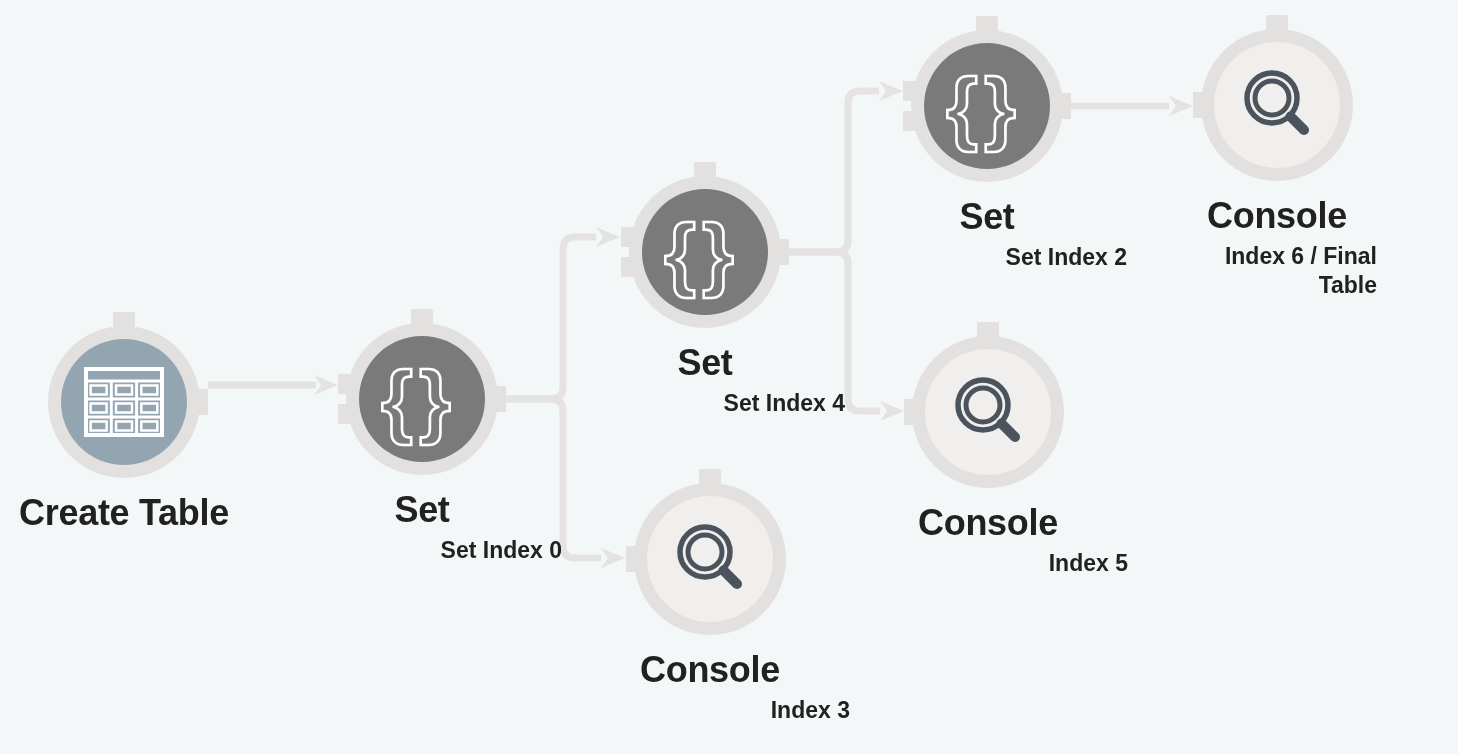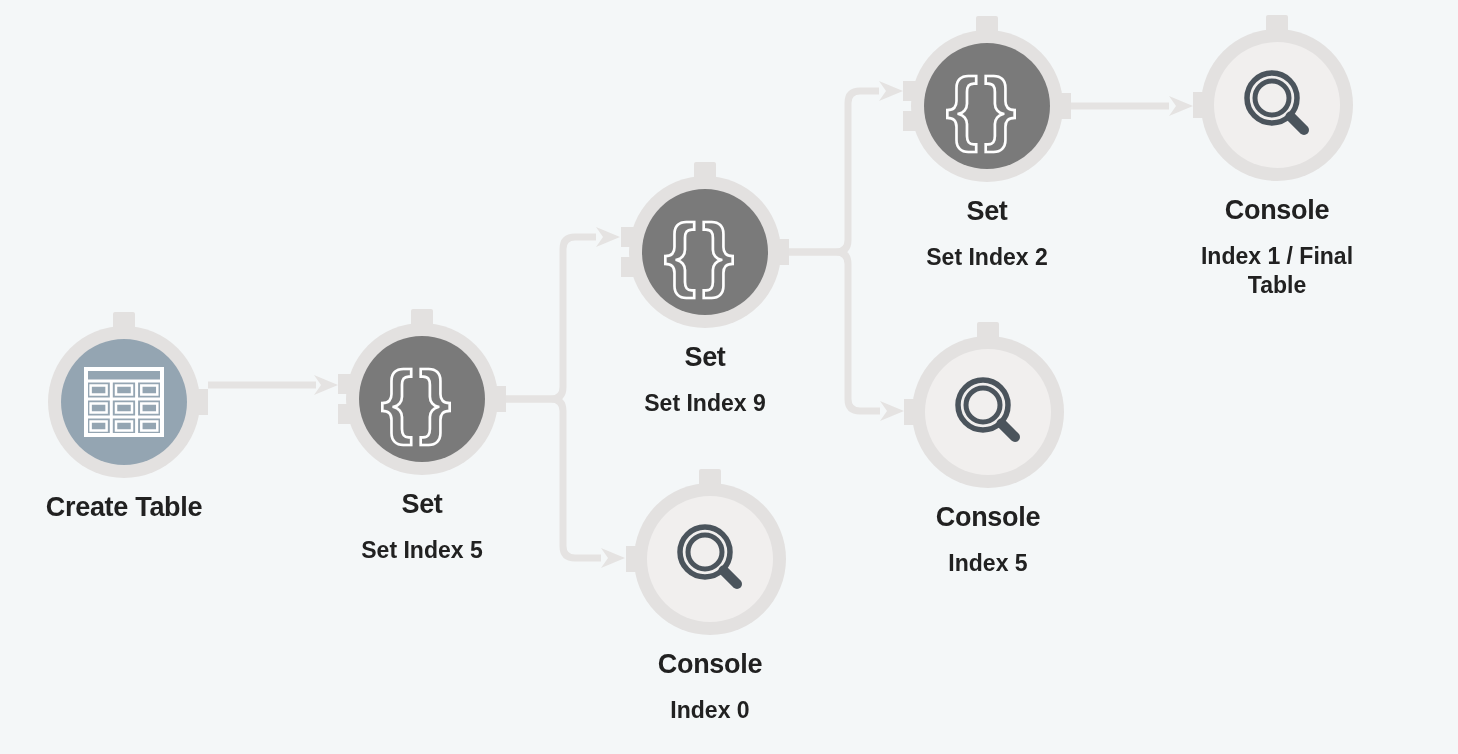--- a/index.html
+++ b/index.html
@@ -18,22 +18,22 @@
   .c-dark{background:#7a7a7a;}
   .c-table{background:#94a5b2;}
   .c-light{background:#f1efee;}
   .port{position:absolute;background:#e3e1e0;}
   .ptop{left:65px;top:-14px;width:22px;height:30px;border-radius:2px 2px 0 0;}
   .pin1{left:-8px;top:51px;width:20px;height:20px;}
   .pin2{left:-8px;top:81px;width:20px;height:20px;}
   .pinc{left:-8px;top:63px;width:20px;height:26px;}
   .pout{left:140px;top:63px;width:20px;height:26px;}
   .label{position:absolute;left:-64px;top:166px;width:280px;text-align:center;
-         font-size:27px;font-weight:bold;color:#212121;letter-spacing:-0.3px;}
-  .sublabel{position:absolute;left:-64px;top:213px;width:280px;text-align:center;
+         font-size:36px;font-weight:bold;color:#212121;letter-spacing:-0.3px;}
+  .sublabel{position:absolute;left:-64px;top:213px;width:280px;text-align:right;
             font-size:23px;font-weight:bold;color:#212121;line-height:29px;}
   .sub-narrow{left:-24px;width:200px;}
   
   #n-create{left:48px;top:326px;}
   #n-set0{left:346px;top:323px;}
   #n-set1{left:629px;top:176px;}
   #n-console0{left:634px;top:483px;}
   #n-set2{left:911px;top:30px;}
   #n-console1{left:912px;top:336px;}
   #n-console2{left:1201px;top:29px;}
@@ -95,53 +95,53 @@
     <div class="port pin1"></div>
     <div class="port pin2"></div>
     <div class="port pout"></div>
     <div class="ring"></div>
     <div class="circ c-dark">
       <svg width="126" height="126" viewBox="0 0 126 126">
         <text x="60" y="63" text-anchor="middle" dominant-baseline="central" font-weight="bold" font-size="82" letter-spacing="6" stroke="#ffffff" stroke-width="2.6" fill="none">{}</text>
       </svg>
     </div>
     <div class="label">Set</div>
-    <div class="sublabel">Set Index 5</div>
+    <div class="sublabel">Set Index 0</div>
   </div>
 
   <div class="node" id="n-set1">
     <div class="port ptop"></div>
     <div class="port pin1"></div>
     <div class="port pin2"></div>
     <div class="port pout"></div>
     <div class="ring"></div>
     <div class="circ c-dark">
       <svg width="126" height="126" viewBox="0 0 126 126">
         <text x="60" y="63" text-anchor="middle" dominant-baseline="central" font-weight="bold" font-size="82" letter-spacing="6" stroke="#ffffff" stroke-width="2.6" fill="none">{}</text>
       </svg>
     </div>
     <div class="label">Set</div>
-    <div class="sublabel">Set Index 9</div>
+    <div class="sublabel">Set Index 4</div>
   </div>
 
   <div class="node" id="n-console0">
     <div class="port ptop"></div>
     <div class="port pinc"></div>
     <div class="ring"></div>
     <div class="circ c-light">
       <svg width="90" height="90" viewBox="0 0 90 90">
         <g stroke="#4b545c" fill="none">
           <circle cx="40" cy="38" r="25" stroke-width="5.5"></circle>
           <circle cx="40" cy="38" r="17" stroke-width="5"></circle>
           <line x1="58.5" y1="56.5" x2="72" y2="70" stroke-width="10" stroke-linecap="round"></line>
         </g>
       </svg>
     </div>
     <div class="label">Console</div>
-    <div class="sublabel">Index 0</div>
+    <div class="sublabel">Index 3</div>
   </div>
 
   <div class="node" id="n-set2">
     <div class="port ptop"></div>
     <div class="port pin1"></div>
     <div class="port pin2"></div>
     <div class="port pout"></div>
     <div class="ring"></div>
     <div class="circ c-dark">
       <svg width="126" height="126" viewBox="0 0 126 126">
@@ -176,16 +176,16 @@
     <div class="circ c-light">
       <svg width="90" height="90" viewBox="0 0 90 90">
         <g stroke="#4b545c" fill="none">
           <circle cx="40" cy="38" r="25" stroke-width="5.5"></circle>
           <circle cx="40" cy="38" r="17" stroke-width="5"></circle>
           <line x1="58.5" y1="56.5" x2="72" y2="70" stroke-width="10" stroke-linecap="round"></line>
         </g>
       </svg>
     </div>
     <div class="label">Console</div>
-    <div class="sublabel sub-narrow">Index 1 / Final Table</div>
+    <div class="sublabel sub-narrow">Index 6 / Final Table</div>
   </div>
 
 </div>
 
 </body></html>

